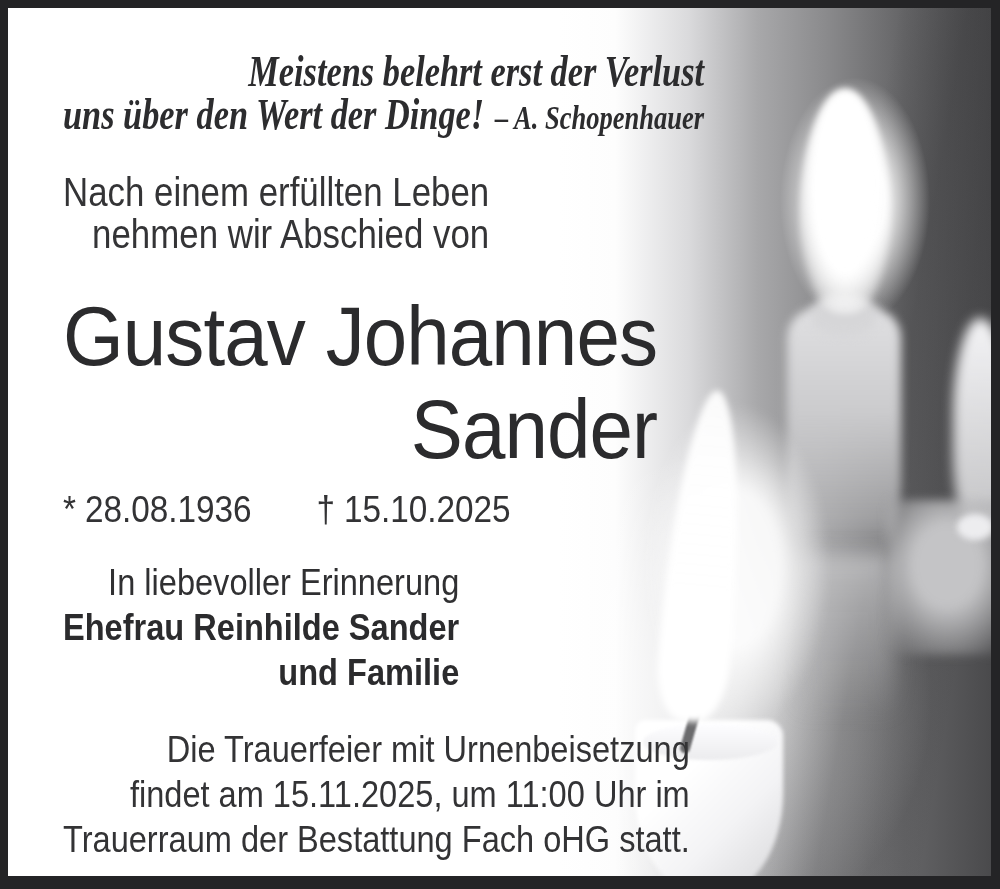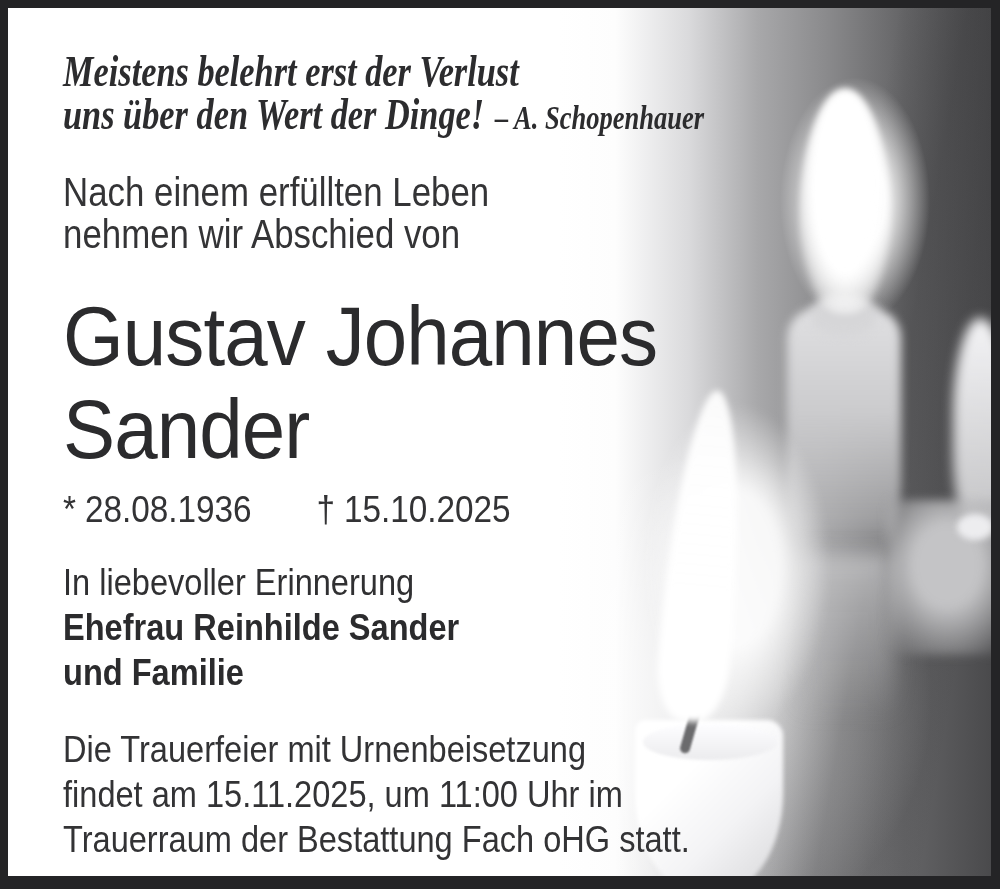--- a/index.html
+++ b/index.html
@@ -3,21 +3,21 @@
 <meta charset="utf-8">
 <style>
   html,body{margin:0;padding:0;background:#111;}
   .sheet{
     position:relative;width:1000px;height:889px;
     background:#242426;overflow:hidden;
     font-family:"Liberation Sans",sans-serif;
   }
   .content{
     position:absolute;left:8px;top:8px;right:9px;bottom:13px;
-    background:#ffffff;overflow:hidden;
+    background:#ffffff;overflow:hidden;text-align:right;
   }
   
   .photo{
     position:absolute;top:0;right:0;bottom:0;width:432px;z-index:1;overflow:hidden;
     background:
       linear-gradient(100deg, rgba(32,32,34,0) 58%, rgba(32,32,34,0.20) 70%, rgba(32,32,34,0.14) 79%, rgba(32,32,34,0) 88%),
       radial-gradient(ellipse 310px 340px at 150px 690px, rgba(255,255,255,0.65), rgba(255,255,255,0) 72%),
       linear-gradient(to right,#ffffff 0%,#fdfdfd 13%,#dadadc 30%,#a8a8aa 46%,#8a8a8c 62%,#646466 80%,#4a4a4c 100%);
   }
   .photo > div{position:absolute;}

